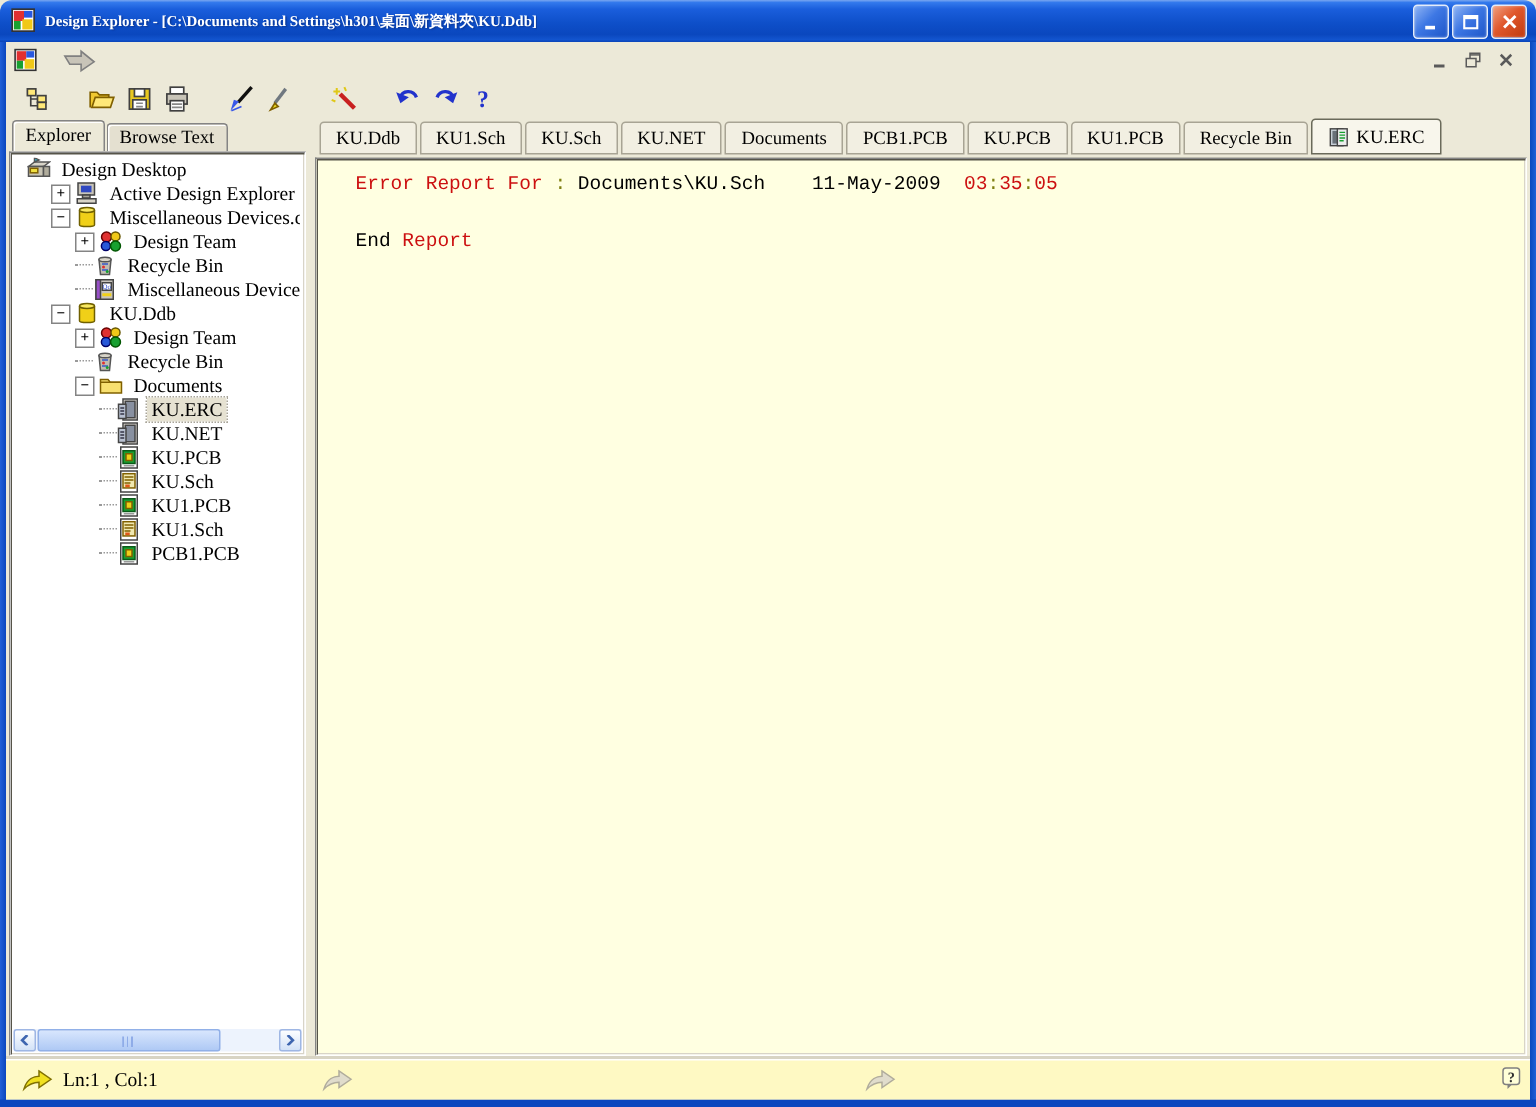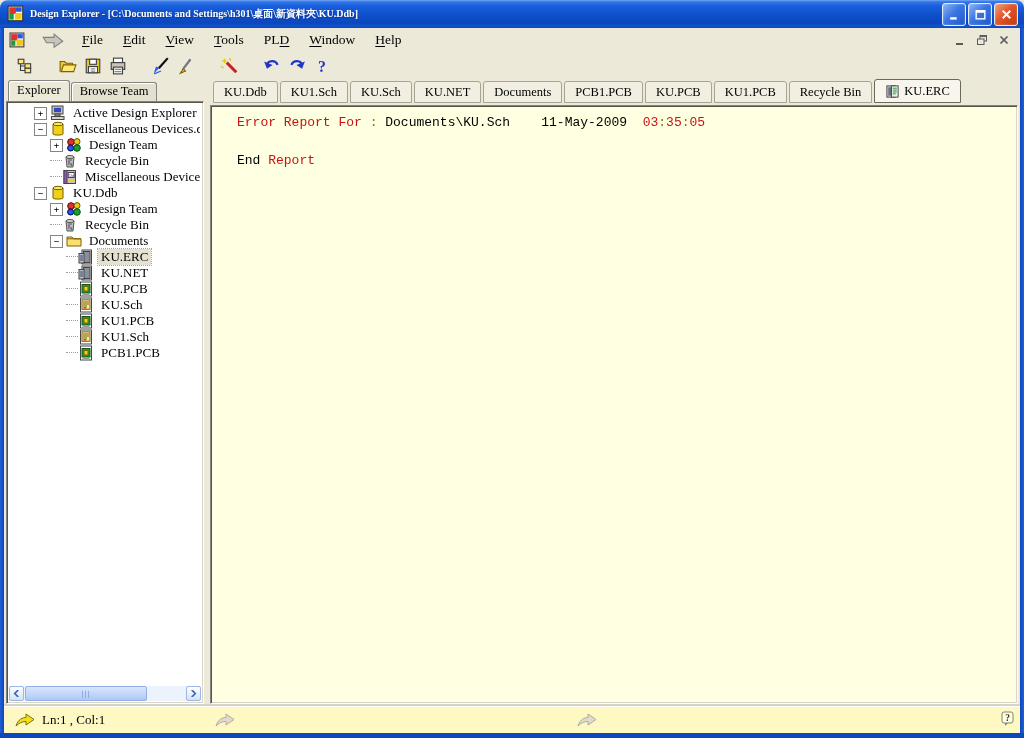--- a/index.html
+++ b/index.html
@@ -131,29 +131,20 @@
     <span class="menu-appicon"><svg viewBox="0 0 16 16">
           <rect x="1" y="1" width="13" height="13" fill="#fff" stroke="#333"></rect>
           <rect x="2" y="2" width="6" height="6" fill="#E03030"></rect>
           <rect x="8" y="2" width="5" height="4" fill="#2858E0"></rect>
           <rect x="2" y="8" width="4" height="5" fill="#18A030"></rect>
           <rect x="7" y="7" width="6" height="6" fill="#F0C818"></rect>
         </svg></span>
     <span class="menu-arrow"><svg viewBox="0 0 24 16">
           <path d="M3 5 L13 5 L13 2 L21 8.5 L13 14 L13 10 L6 10 Z" fill="#C8C4B8" stroke="#808080"></path>
         </svg></span>
-    <span id="menu-items" style="display:flex">
-        <span class="menu-item"><u>F</u>ile</span>
-        <span class="menu-item"><u>E</u>dit</span>
-        <span class="menu-item"><u>V</u>iew</span>
-        <span class="menu-item"><u>T</u>ools</span>
-        <span class="menu-item">PL<u>D</u></span>
-        <span class="menu-item"><u>W</u>indow</span>
-        <span class="menu-item"><u>H</u>elp</span>
-      </span>
     <span class="mdi-btns" id="mdi-btns">
         <span class="mdi-btn">
           <svg viewBox="0 0 12 12">
             <rect x="2" y="9" width="7" height="2" fill="#5a5a5a"></rect>
           </svg>
         </span>
         <span class="mdi-btn">
           <svg viewBox="0 0 12 12">
             <rect x="4" y="1.5" width="6.5" height="5.5" fill="#ECE9D8" stroke="#5a5a5a"></rect>
             <rect x="1.5" y="5" width="6.5" height="5.5" fill="#ECE9D8" stroke="#5a5a5a"></rect>
@@ -245,24 +236,34 @@
           </svg>
         </span>
       </span>
     </div>
 
   <div class="main">
 
     <div class="left-panel">
       <div class="panel-tabs" id="panel-tabs">
           <span class="ptab">Explorer</span>
-          <span class="ptab inactive">Browse Team</span>
+          <span class="ptab inactive">Browse Text</span>
         </div>
       <div class="tree-box">
         <div class="tree" id="tree">
+            <div class="trow" style="padding-left: 8px;">
+              <span class="ticon"><svg viewBox="0 0 16 16">
+                  <path d="M1 6 L5 3 L15 3 L11 6 Z" fill="#D8D4C8" stroke="#555"></path>
+                  <rect x="1" y="6" width="10" height="6.5" fill="#C8C4B4" stroke="#555"></rect>
+                  <rect x="2.2" y="7.2" width="5" height="3" fill="#F0E040" stroke="#806000"></rect>
+                  <path d="M5 3 L5 0.2 L8 1.6 Z" fill="#30C8E8" stroke="#555"></path>
+                  <rect x="11" y="6" width="4" height="6.5" fill="#B0AC9C" stroke="#555"></rect>
+                </svg></span>
+              <span class="tlabel">Design Desktop</span>
+            </div>
             <div class="trow" style="padding-left: 24px;">
               <span class="ebox">+</span>
               <span class="ticon"><svg viewBox="0 0 16 16">
                   <rect x="2" y="1" width="11" height="8" fill="#C8C4B8" stroke="#444"></rect>
                   <rect x="4" y="2.8" width="7" height="4.4" fill="#3048C0"></rect>
                   <rect x="5" y="9" width="5" height="2" fill="#A8A498" stroke="#444"></rect>
                   <rect x="1.5" y="11.5" width="12.5" height="3" fill="#D8D4C8" stroke="#444"></rect>
                 </svg></span>
               <span class="tlabel">Active Design Explorer</span>
             </div>

